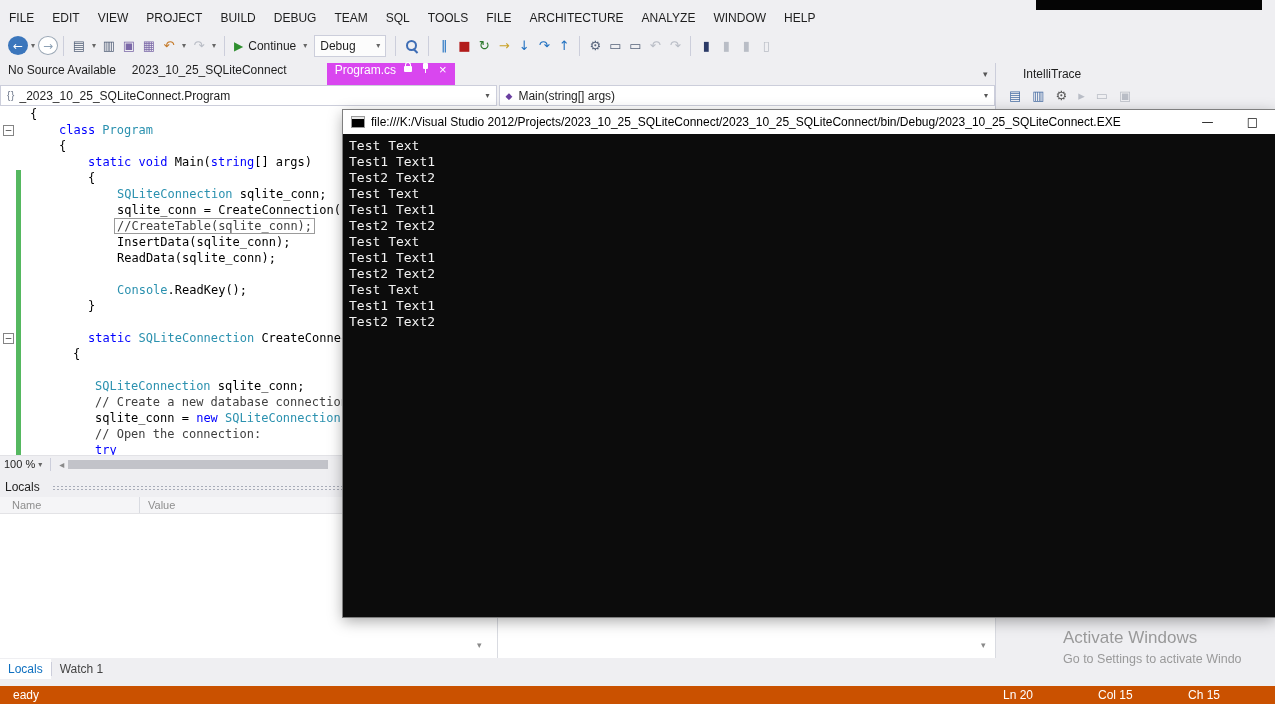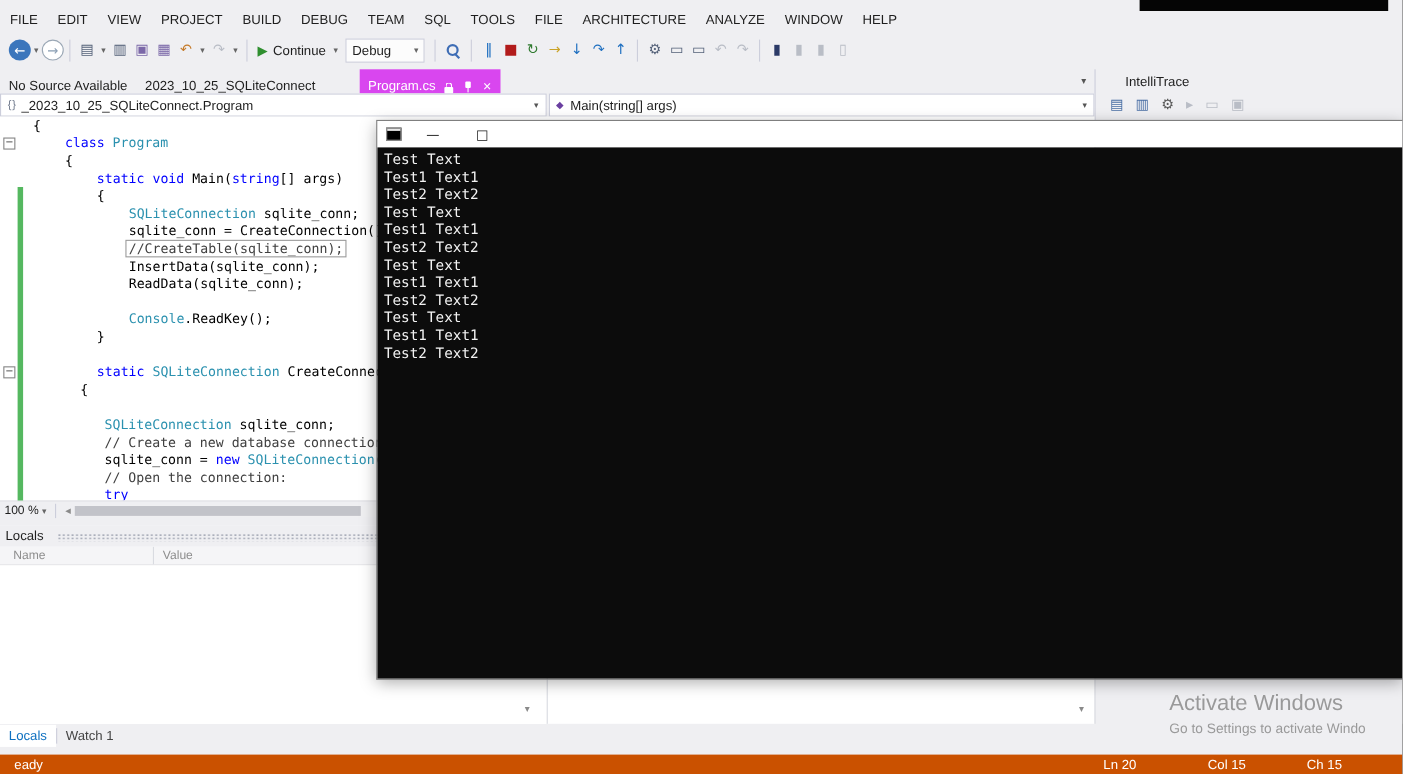--- a/index.html
+++ b/index.html
@@ -39,21 +39,21 @@
              border:1px solid #CCCEDB;margin:0 4px;padding:0 5px;font-size:12px;justify-content:space-between;
              font-family:"Liberation Sans",sans-serif}
   .sel-caret{font-family:"DejaVu Sans",sans-serif;font-size:8px;color:#666}
   .mag{position:relative;width:18px;height:18px;flex:none;margin:0 2px}
   .mag::before{content:"";position:absolute;left:3px;top:3px;width:7px;height:7px;border:2px solid #3E6DB5;border-radius:50%}
   .mag::after{content:"";position:absolute;left:11px;top:11px;width:6px;height:2px;background:#3E6DB5;
               transform:rotate(45deg);transform-origin:0 0}
 
   
   .tab-bar{position:absolute;left:0;top:63px;width:995px;height:22px;display:flex;align-items:stretch;font-size:12px}
-  .tab{display:flex;align-items:flex-end;padding:0 8px;color:#1E1E1E;white-space:nowrap}
+  .tab{display:flex;align-items:flex-start;padding:0 8px;color:#1E1E1E;white-space:nowrap}
   .tab.active{background:#d946ef;color:#fff;margin-left:32px}
   .tab-label{pointer-events:none}
   .lock-icon{position:relative;width:8px;height:6px;background:#fff;border-radius:1px;margin-left:8px;margin-top:3px}
   .lock-icon::before{content:"";position:absolute;left:1px;top:-4px;width:4px;height:4px;border:1px solid #fff;
                      border-bottom:none;border-radius:3px 3px 0 0}
   .pin-icon{position:relative;width:9px;height:11px;margin-left:9px}
   .pin-icon::before{content:"";position:absolute;left:2px;top:0;width:5px;height:6px;background:#fff;border-radius:1px}
   .pin-icon::after{content:"";position:absolute;left:4px;top:6px;width:1px;height:4px;background:#fff}
   .tab-close{margin-left:9px;font-size:13px;line-height:13px;color:#fff}
   .tab-overflow{position:absolute;left:983px;top:69px;font-size:9px;color:#555;
@@ -144,21 +144,21 @@
   .console-icon::before{content:"";position:absolute;left:0;top:0;right:0;height:2px;background:#E8E8E8}
   .console-title{flex:1;color:#000;white-space:nowrap;overflow:hidden}
   .console-btn{width:45px;text-align:center;color:#111;font-size:12px;flex:none;
                font-family:"DejaVu Sans",sans-serif}
   .console-body{height:483px;background:#0C0C0C;color:#F2F2F2;padding:4px 0 0 6px;
                 font-family:"DejaVu Sans Mono","Liberation Mono",monospace;font-size:13px;line-height:16px}
   .console-line{height:16px;white-space:pre}
 
   
   .watermark{position:absolute;left:1063px;top:628px;color:#8B8B8B;opacity:.85;z-index:60}
-  .wm1{font-size:20px}
+  .wm1{font-size:17px}
   .wm2{font-size:12.5px;margin-top:4px;white-space:nowrap}
 </style>
 </head>
 <body>
 
 <div id="screen">
 
   <div class="top-black"></div>
 
   <div class="menu-bar">
@@ -307,20 +307,21 @@
   <div class="status-bar">
     <span class="status-left">eady</span>
     <span class="status-ln">Ln 20</span>
     <span class="status-col">Col 15</span>
     <span class="status-ch">Ch 15</span>
   </div>
 
   <div class="console">
     <div class="console-titlebar">
       <span class="console-icon"></span>
+      <span class="console-title">file:///K:/Visual Studio 2012/Projects/2023_10_25_SQLiteConnect/2023_10_25_SQLiteConnect/bin/Debug/2023_10_25_SQLiteConnect.EXE</span>
       <span class="console-btn">—</span>
       <span class="console-btn">□</span>
     </div>
     <div class="console-body">
         <div class="console-line">Test Text</div>
         <div class="console-line">Test1 Text1</div>
         <div class="console-line">Test2 Text2</div>
         <div class="console-line">Test Text</div>
         <div class="console-line">Test1 Text1</div>
         <div class="console-line">Test2 Text2</div>

